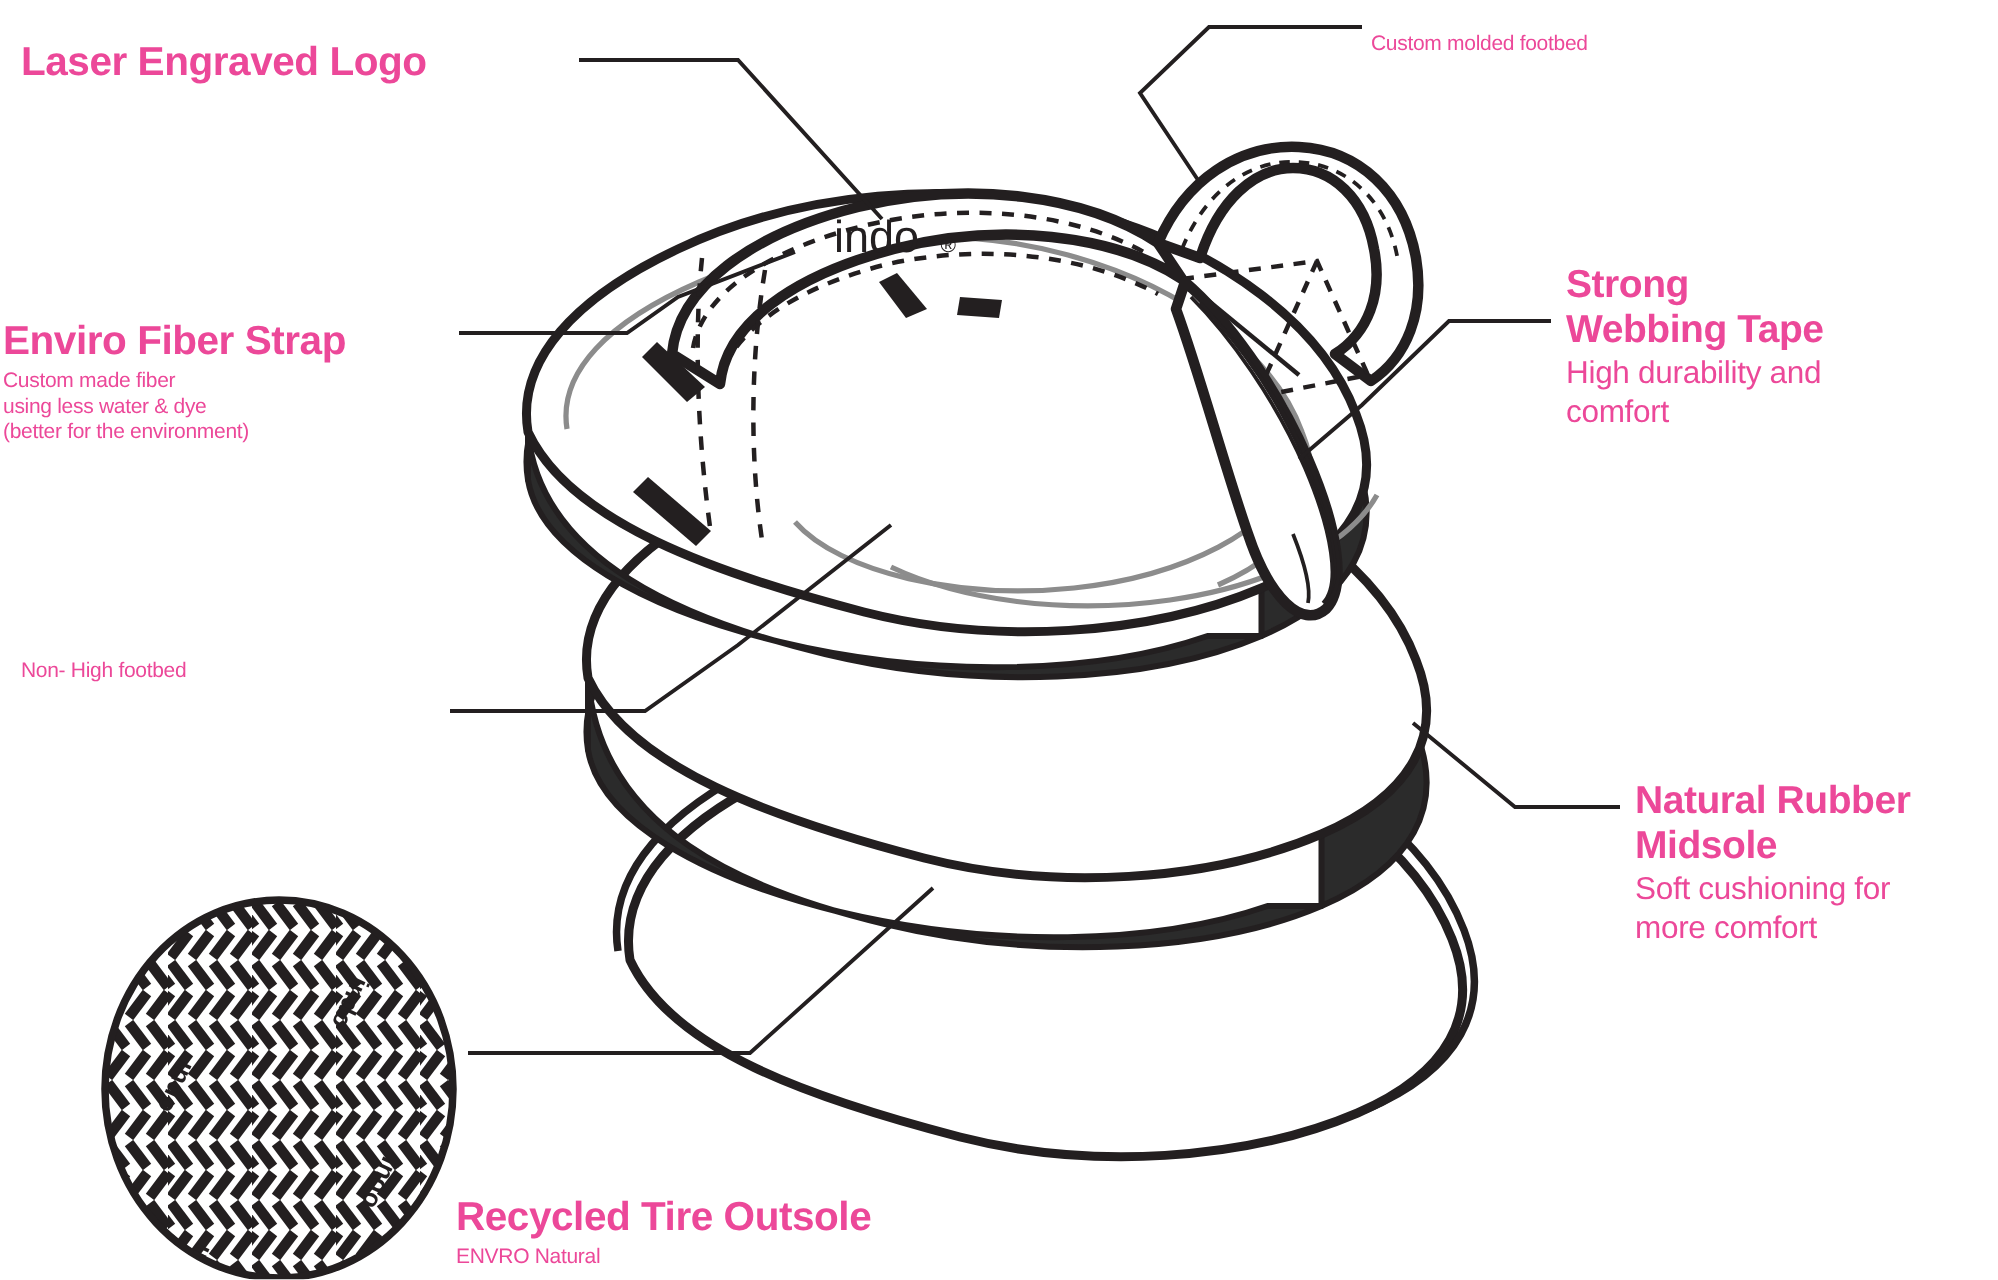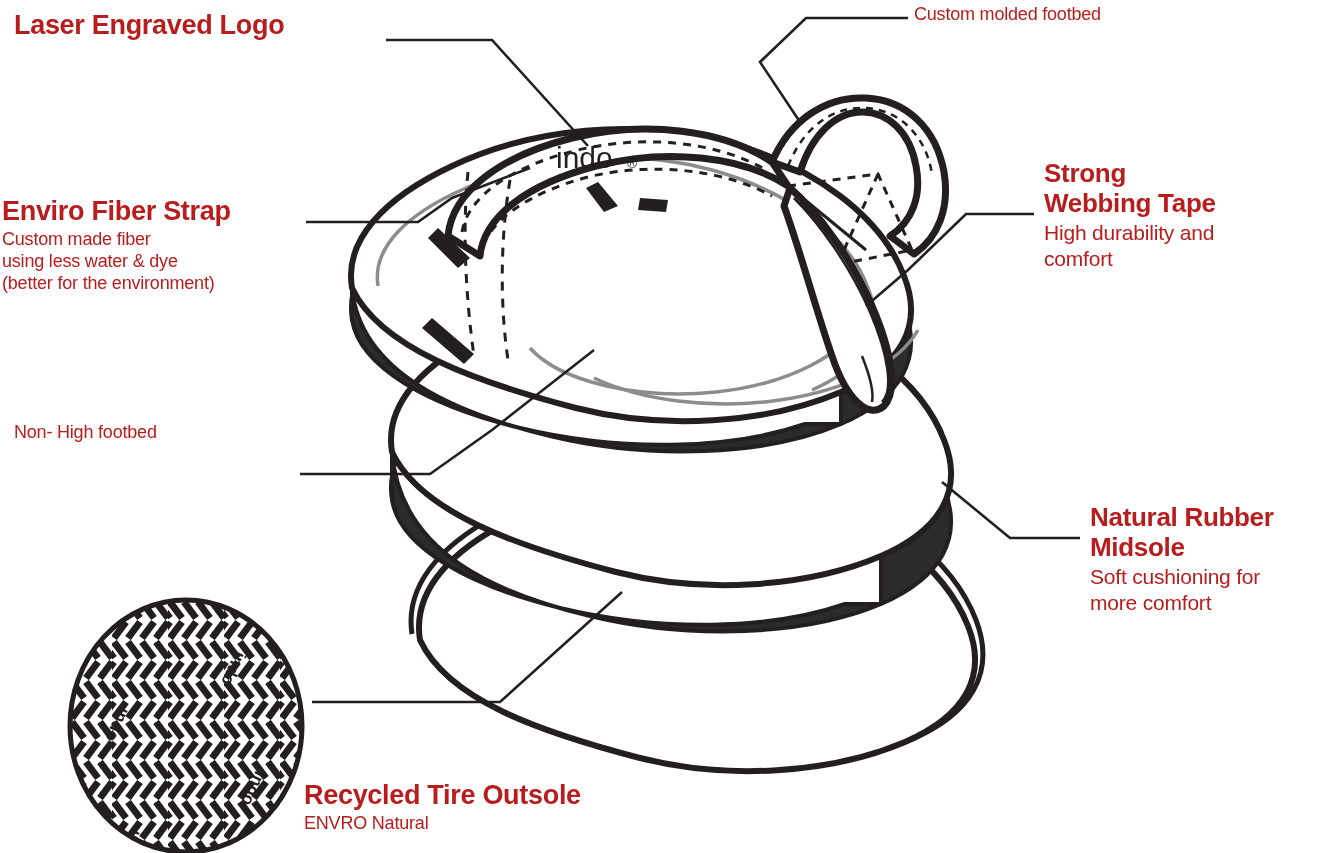--- a/index.html
+++ b/index.html
@@ -18,33 +18,34 @@
   }
   svg.art {
     position: absolute;
     left: 0;
     top: 0;
     width: 1332px;
     height: 853px;
   }
   .callout {
     position: absolute;
-    color: #b91c1c;
+    color: #ec4899;
+    margin-top: 16px;
   }
   .callout .title {
     font-weight: bold;
     font-size: 27px;
     line-height: 1.16;
     letter-spacing: -0.3px;
     white-space: pre-line;
     margin: 0;
   }
   .callout .sub {
     font-weight: normal;
-    font-size: 18px;
+    font-size: 14px;
     line-height: 1.22;
     letter-spacing: -0.2px;
     white-space: pre-line;
     margin: 2px 0 0 0;
   }
   .c-laser   { left: 14px;   top: 10px;  width: 420px; }
   .c-arch    { left: 914px;  top: 2px;   width: 400px; }
   .c-enviro  { left: 2px;    top: 196px; width: 344px; }
   .c-webbing { left: 1044px; top: 158px; width: 290px; }
   .c-texture { left: 14px;   top: 420px; width: 300px; }

